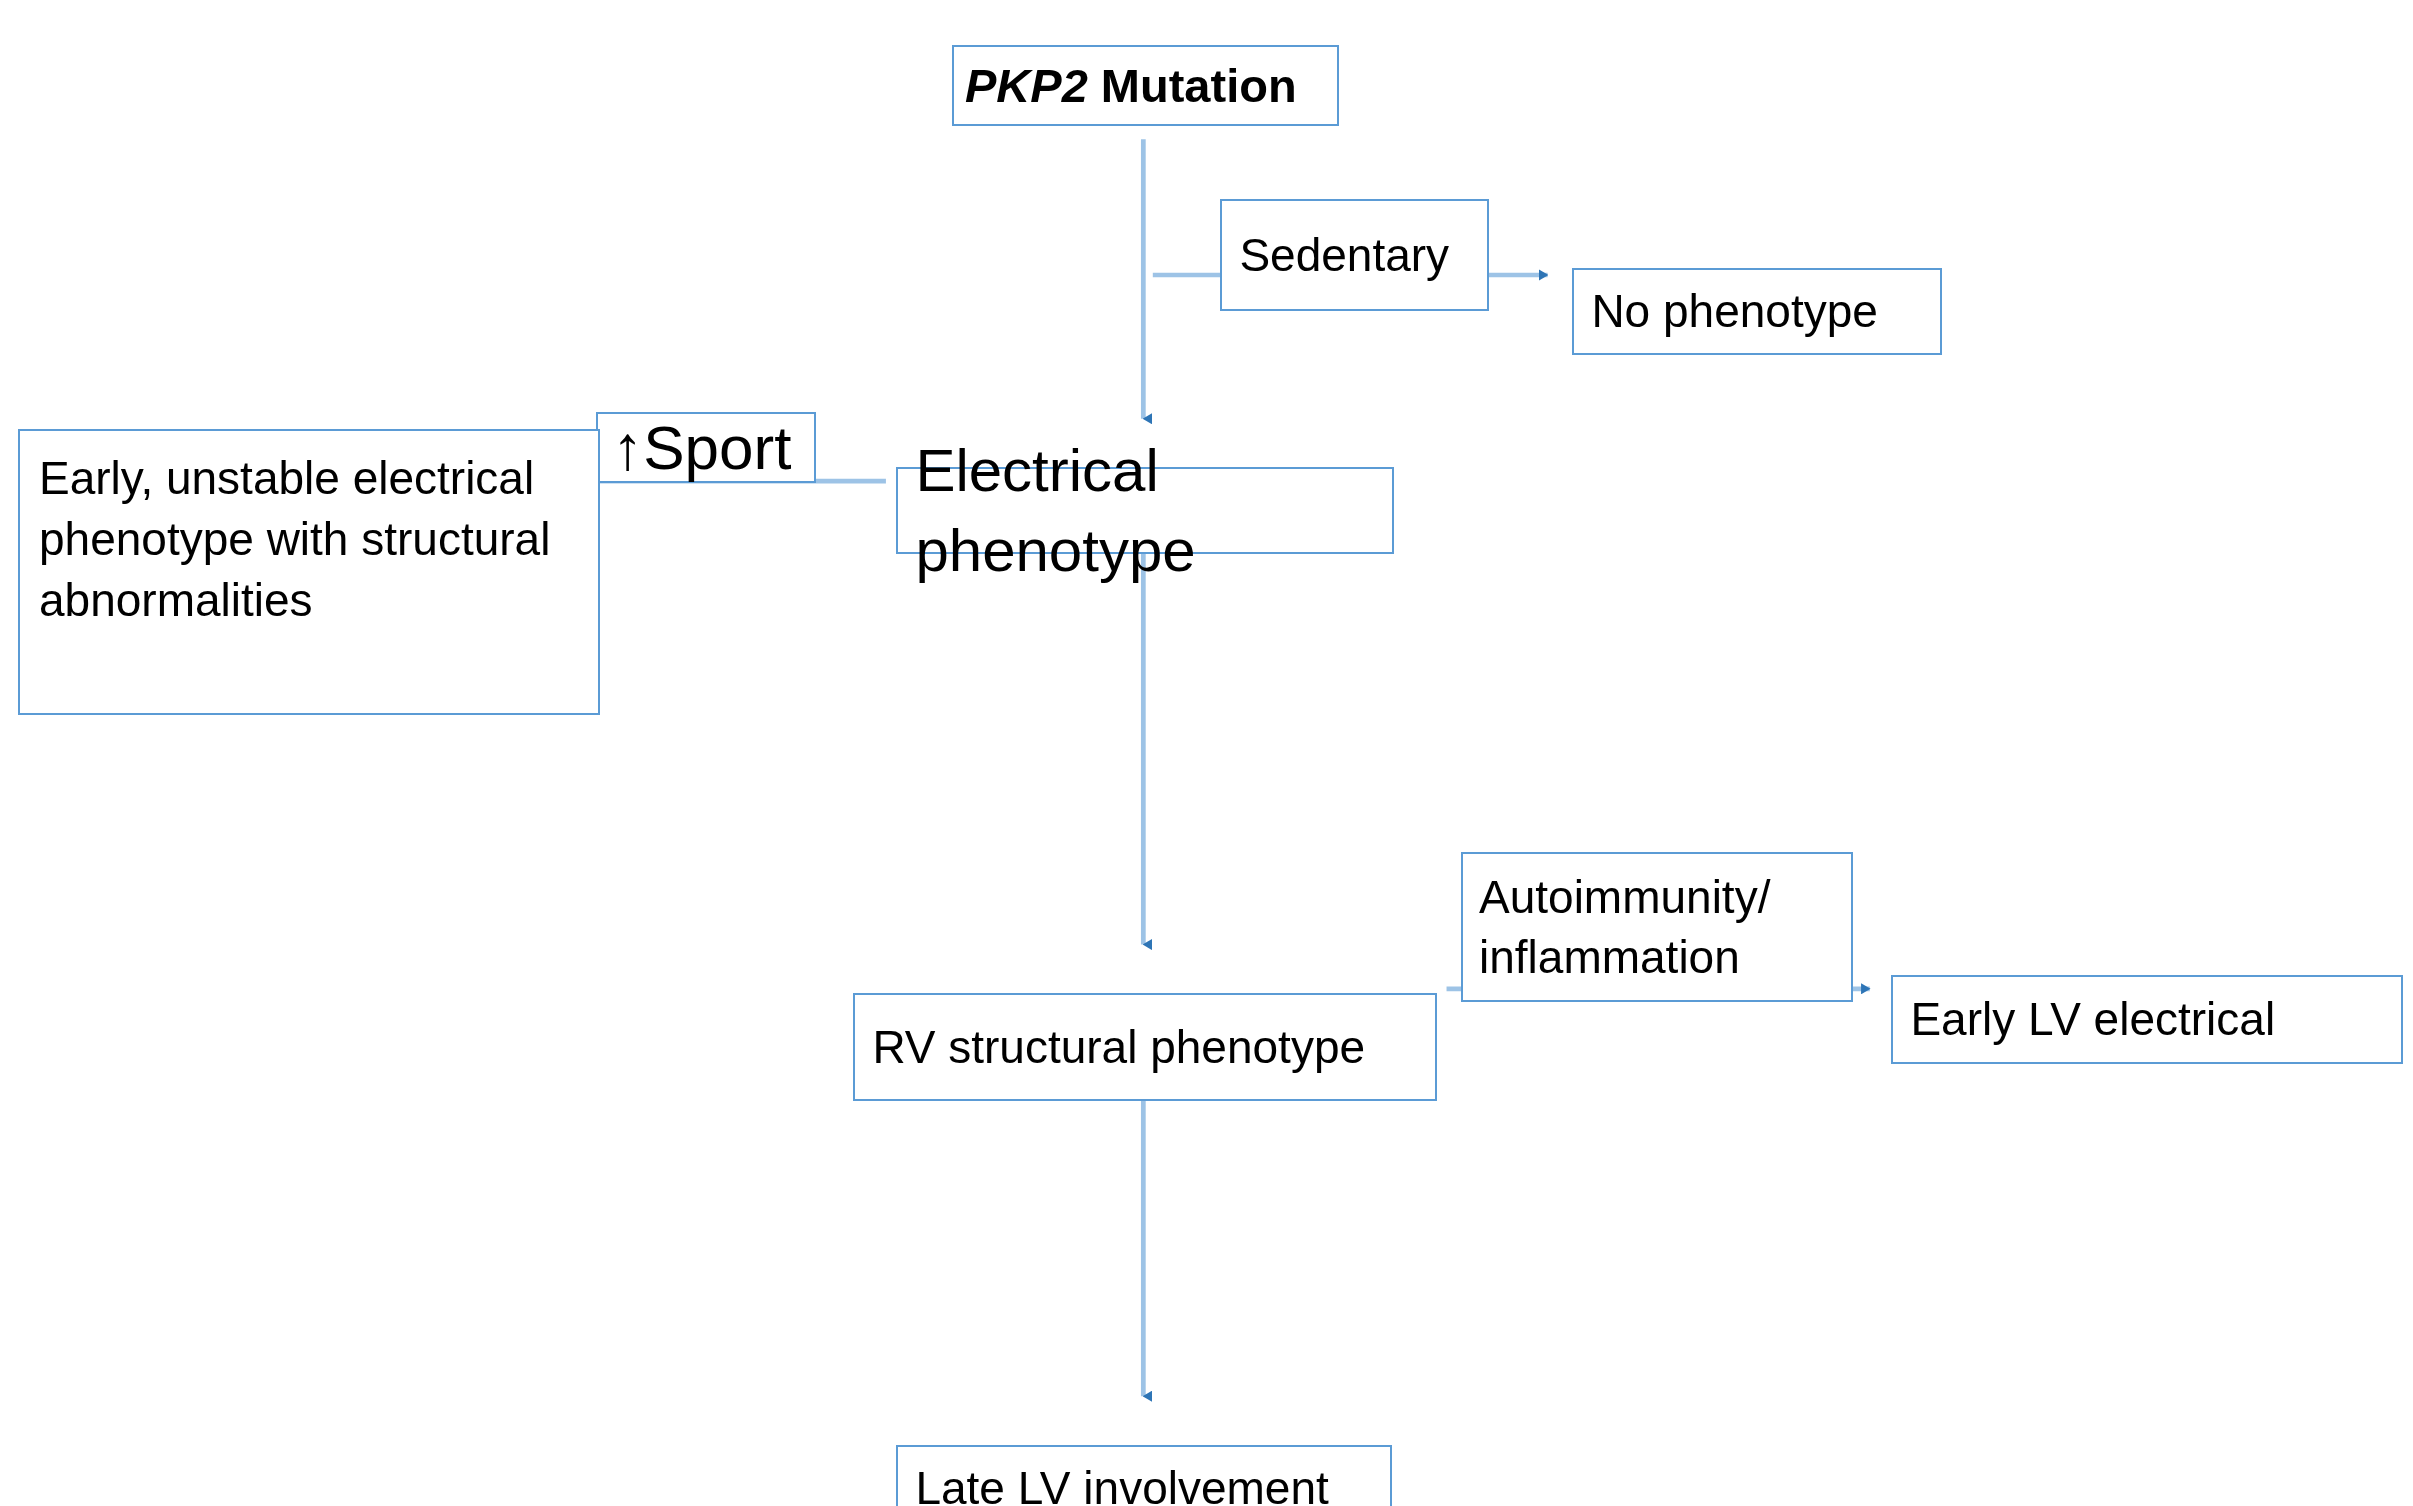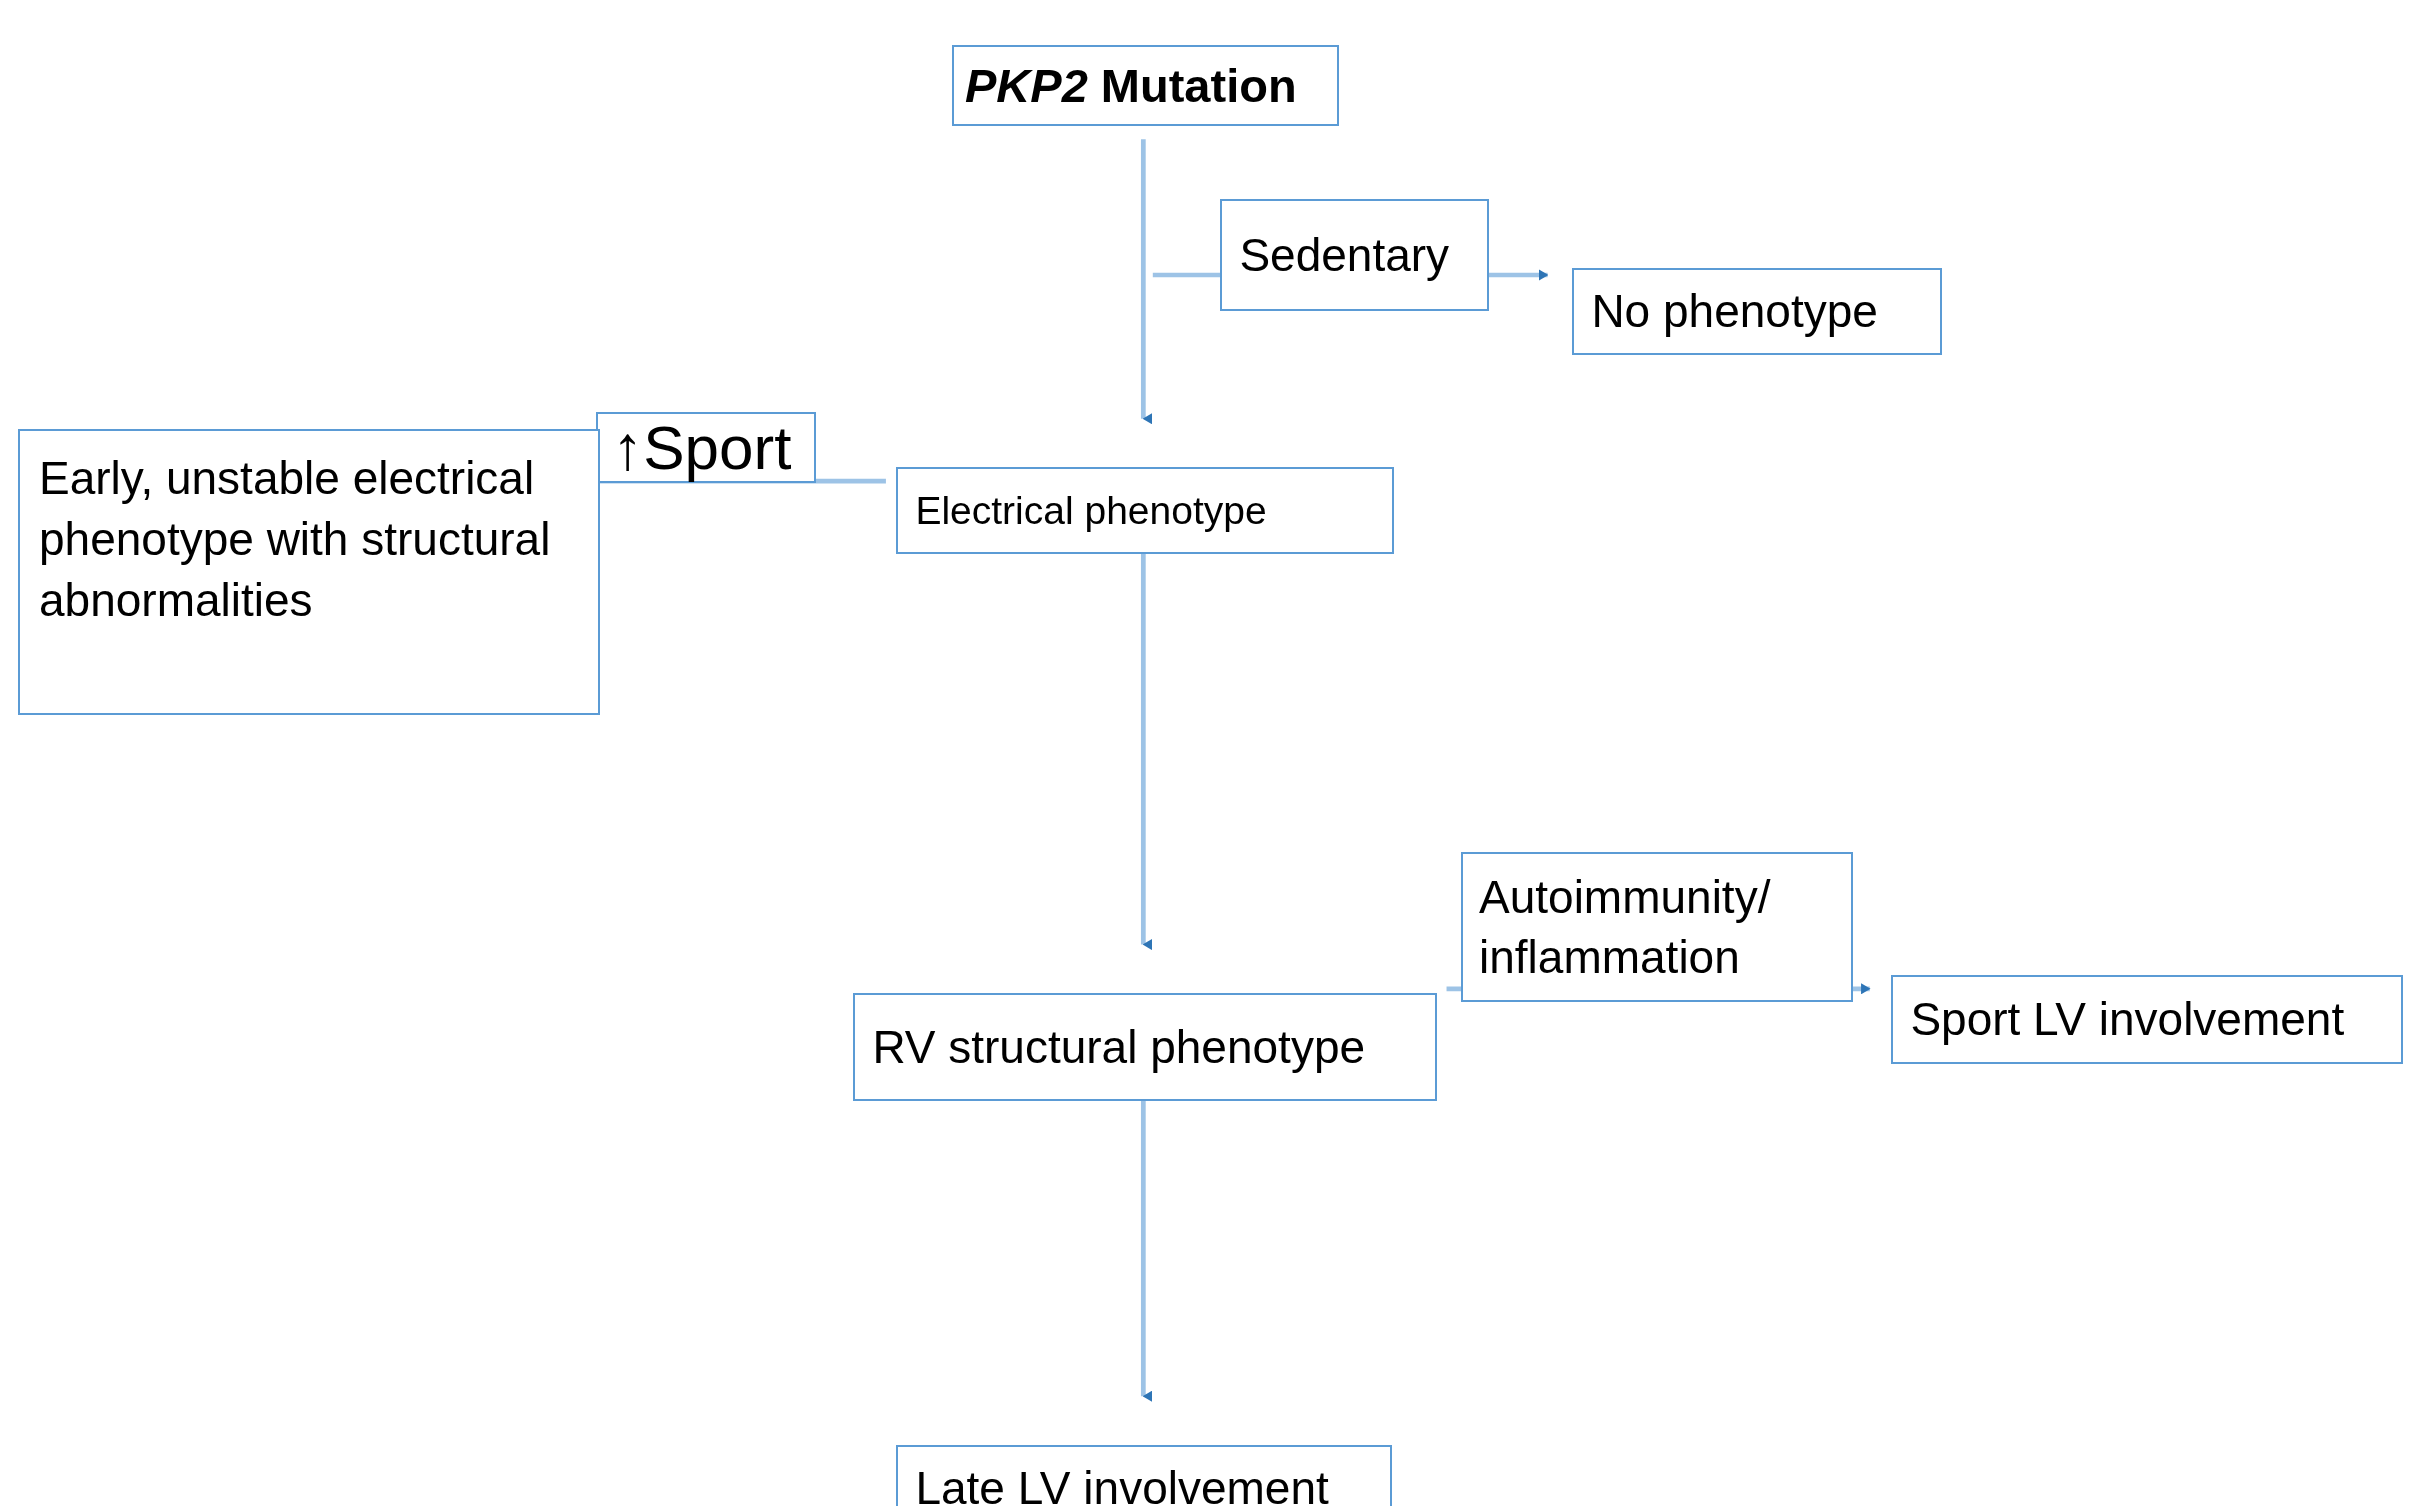--- a/index.html
+++ b/index.html
@@ -52,21 +52,21 @@
     font-size: 62px; padding: 0 14.2px;
   }
 
   #node-early-unstable {
     left: 18px; top: 398px; width: 582px; height: 286px;
     font-size: 46px; align-items: flex-start; padding: 17.4px 19px;
   }
 
   #node-electrical-phenotype {
     left: 896px; top: 436px; width: 498px; height: 87px;
-    font-size: 39px;
+    font-size: 60px;
   }
 
   #node-rv-structural-phenotype {
     left: 853px; top: 962px; width: 584px; height: 108px;
     font-size: 46px;
   }
 
   #node-autoimmunity {
     left: 1461px; top: 821px; width: 392px; height: 150px;
     font-size: 46px; align-items: flex-start; padding: 12.6px 16px;
@@ -159,21 +159,21 @@
 
   <div class="node" id="node-autoimmunity">
     <span>Autoimmunity/ inflammation</span>
   </div>
 
   <div class="node" id="node-rv-structural-phenotype">
     <span>RV structural phenotype</span>
   </div>
 
   <div class="node" id="node-early-lv">
-    <span>Sport LV involvement</span>
+    <span>Early LV electrical</span>
   </div>
 
   <div class="node" id="node-late-lv">
     <span>Late LV involvement</span>
   </div>
 
 </div>
 
 
 </body></html>

